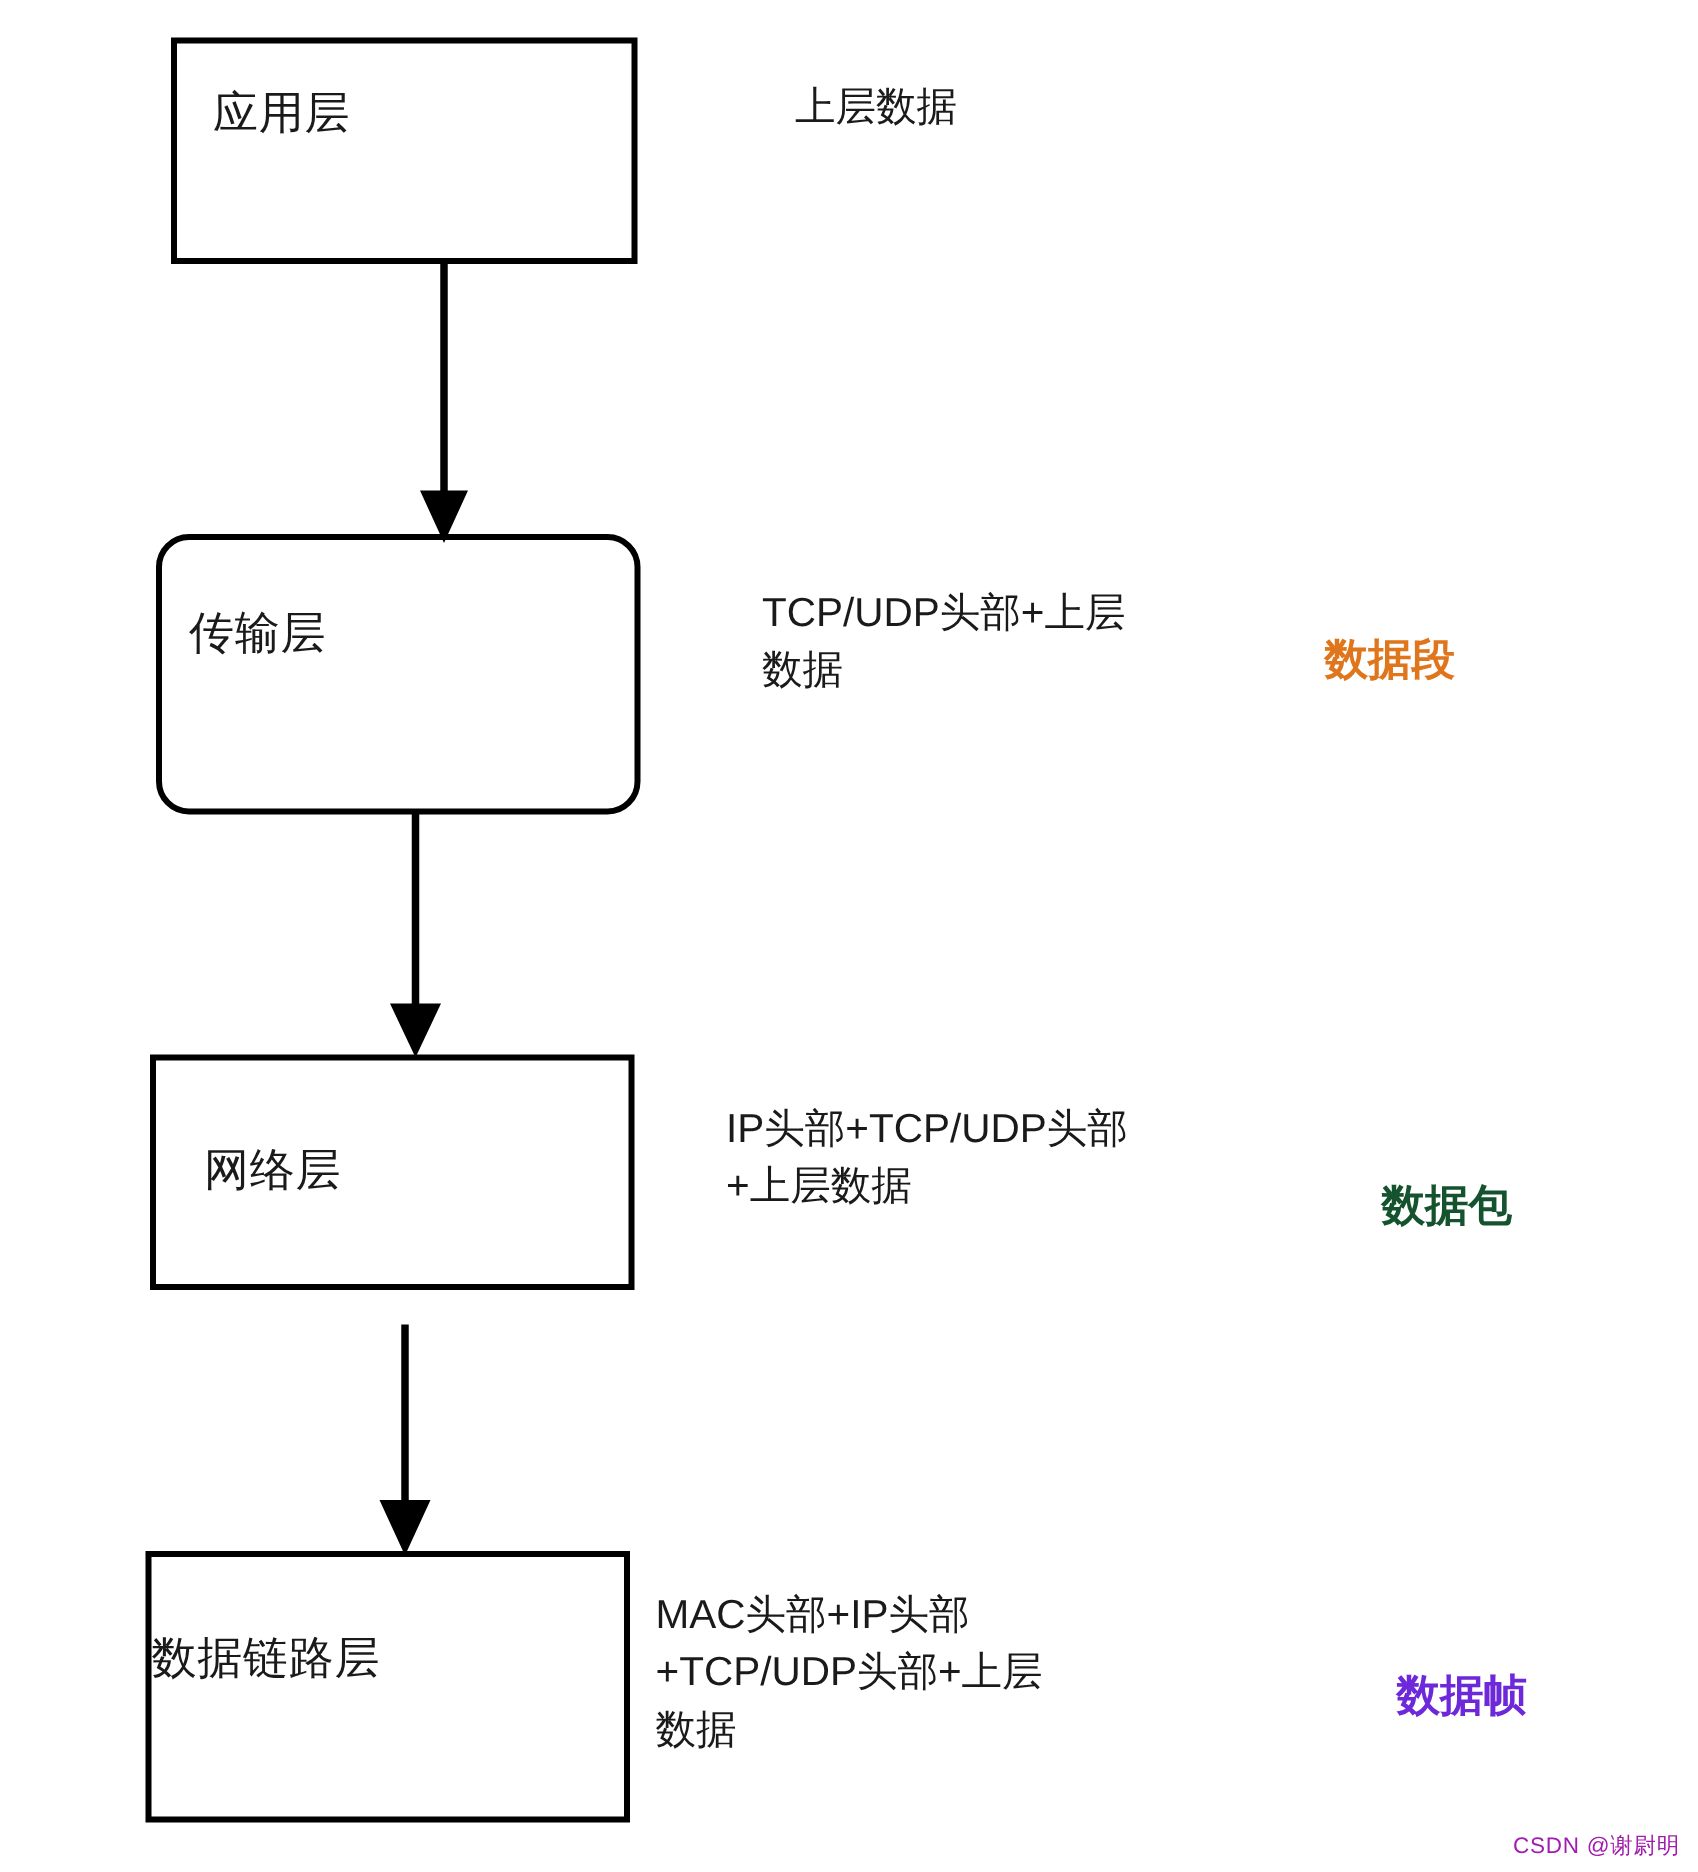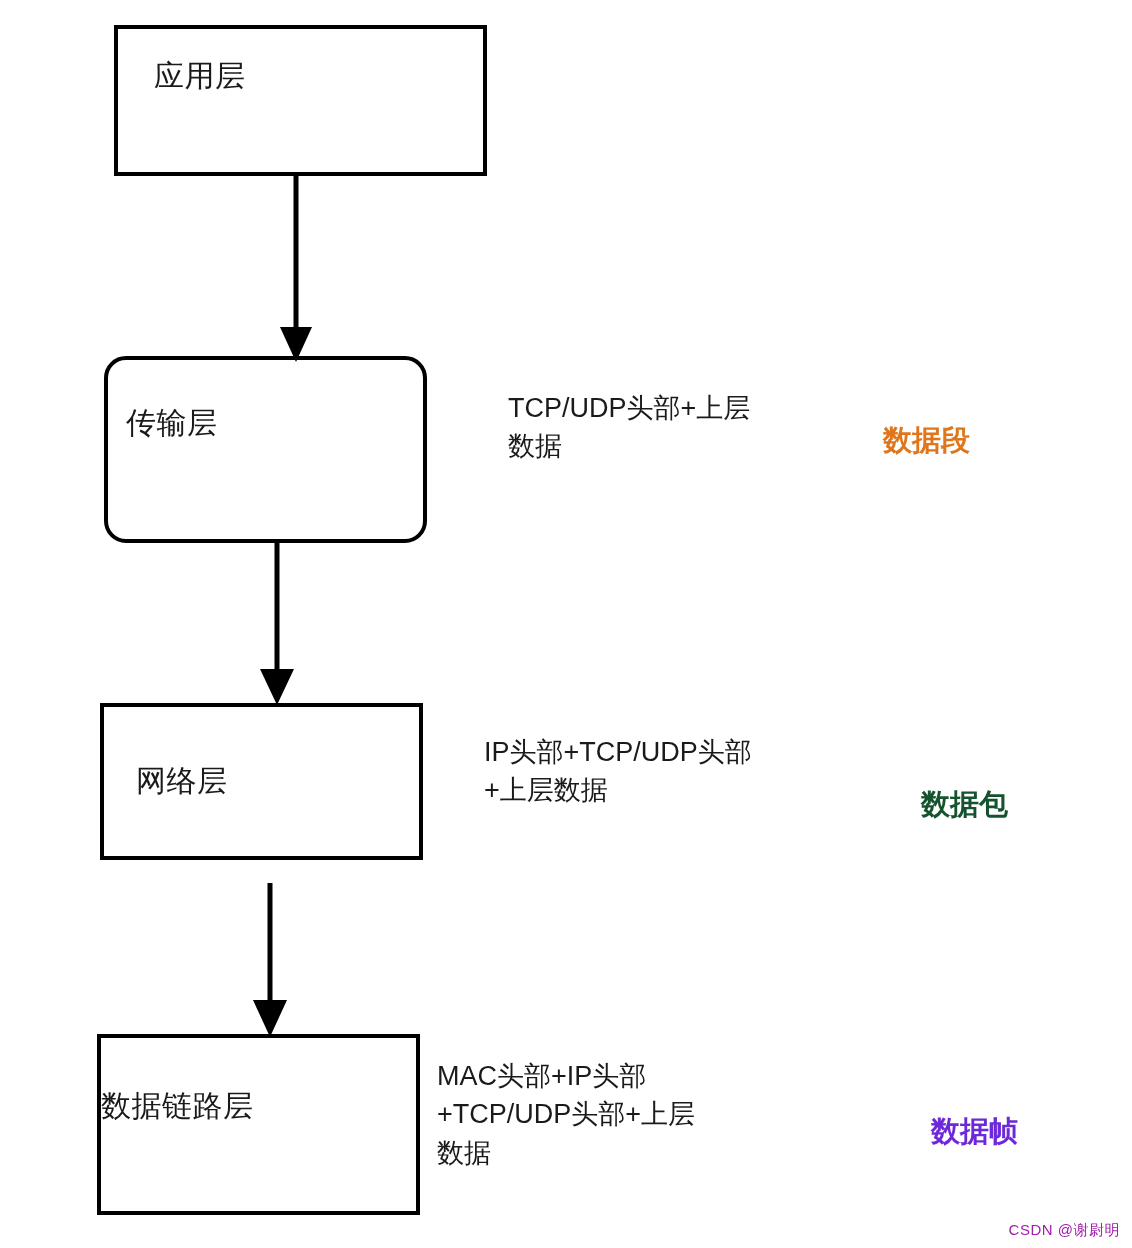--- a/index.html
+++ b/index.html
@@ -25,21 +25,21 @@
     display: flex;
     align-items: center;
   }
   .layer-box .layer-label {
     font-size: 30px;
     color: #1a1a1a;
     line-height: 1.15;
     letter-spacing: 0.5px;
     white-space: nowrap;
   }
-  #box-app      { left: 114px; top: 25px;   width: 373px; height: 151px; padding-left: 12px; }
+  #box-app      { left: 114px; top: 25px;   width: 311px; height: 151px; }
   #box-app .layer-label      { padding-left: 24px; margin-top: -48px; }
   #box-transport{ left: 104px; top: 356px;  width: 323px; height: 187px; border-radius: 22px; }
   #box-transport .layer-label{ padding-left: 18px; margin-top: -52px; }
   #box-network  { left: 100px; top: 703px;  width: 323px; height: 157px; }
   #box-network .layer-label  { padding-left: 32px; margin-top: 0px; }
   #box-datalink { left: 97px;  top: 1034px; width: 323px; height: 181px; }
   #box-datalink .layer-label { margin-top: -36px; }
 
   
   .arrow-svg {
@@ -114,20 +114,21 @@
   <svg class="arrow-svg" style="left:232px; top:539px; width:100px; height:170px;" viewBox="0 0 100 170">
     <line x1="45" y1="2" x2="45" y2="135" stroke="#000000" stroke-width="5"></line>
     <polygon points="28,130 62,130 45,166" fill="#000000"></polygon>
   </svg>
 
   <svg class="arrow-svg" style="left:225px; top:881px; width:100px; height:160px;" viewBox="0 0 100 160">
     <line x1="45" y1="2" x2="45" y2="124" stroke="#000000" stroke-width="5"></line>
     <polygon points="28,119 62,119 45,156" fill="#000000"></polygon>
   </svg>
 
+  <div class="encap-text" id="encap-app">上层数据</div>
 
   <div class="encap-text" id="encap-transport">TCP/UDP头部+上层
 数据</div>
 
   <div class="encap-text" id="encap-network">IP头部+TCP/UDP头部
 +上层数据</div>
 
   <div class="encap-text" id="encap-datalink">MAC头部+IP头部
 +TCP/UDP头部+上层
 数据</div>

